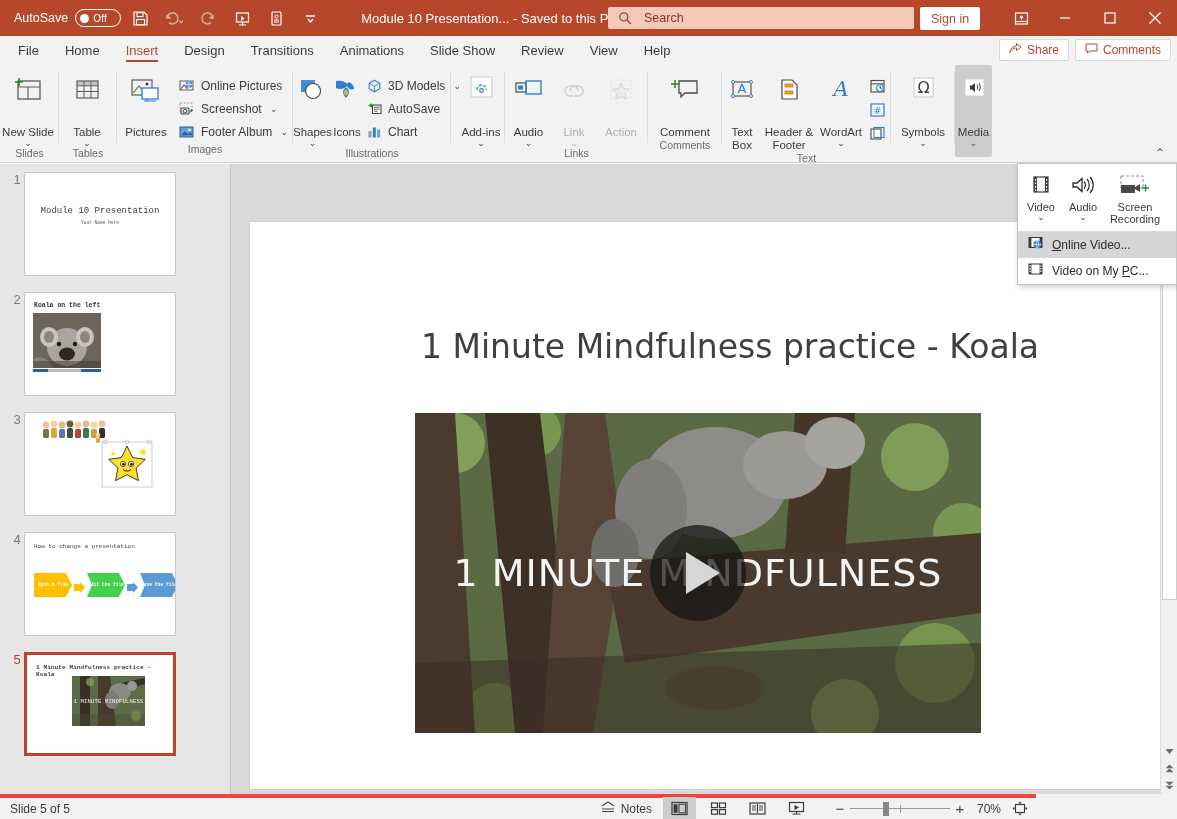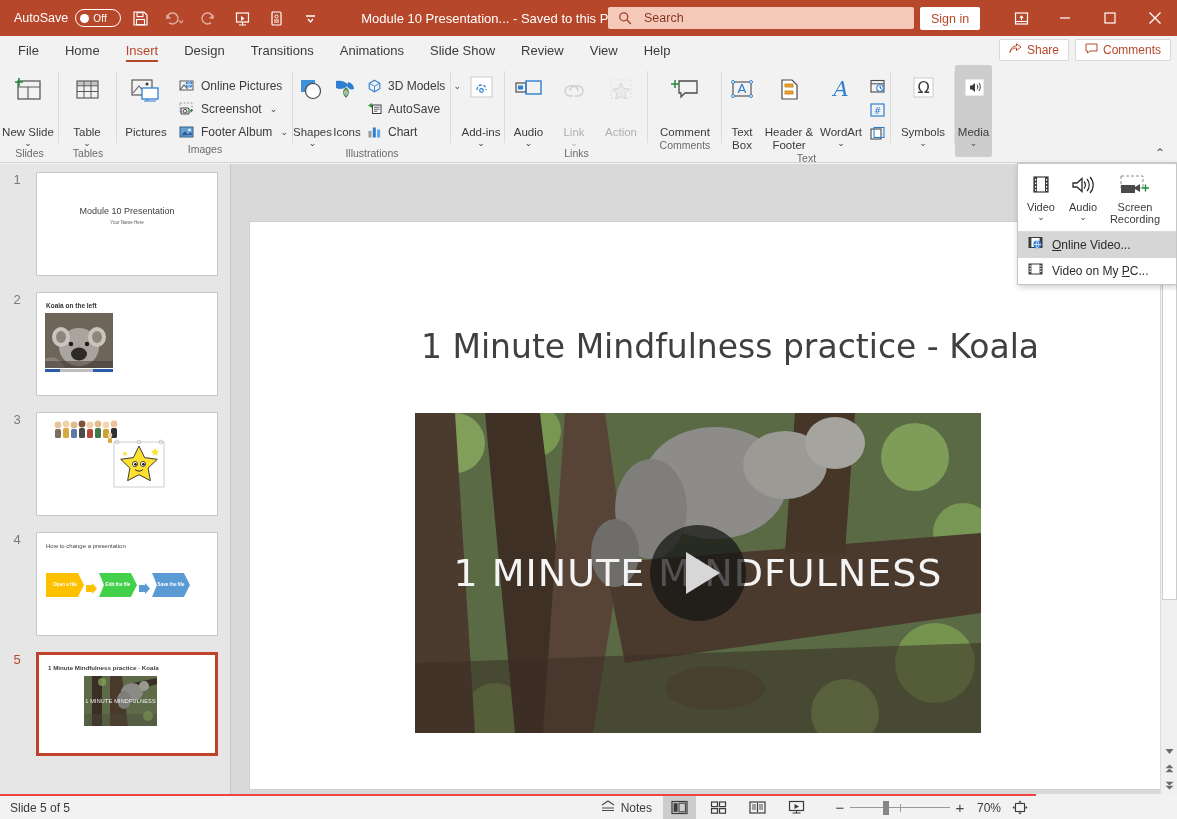--- a/index.html
+++ b/index.html
@@ -127,22 +127,22 @@
     position: absolute; top: 164px; left: 0; width: 231px; bottom: 25px;
     background: #e6e6e6; overflow: hidden;
   }
   .thumbrow { position: absolute; left: 0; width: 231px; }
   .thumbnum {
     position: absolute; left: 8px; top: 0; width: 18px; text-align: center;
     font-size: 13px; color: #7a7a7a;
   }
   .thumbrow.sel .thumbnum { color: #b7472a; }
   .thumb {
-    position: absolute; left: 36px; top: 0; width: 182px; height: 104px;
-    background: #ffffff; border: 1px solid #c8c8c8; overflow: hidden;
+    position: absolute; left: 24px; top: 0; width: 152px; height: 104px;
+    background: #ffffff; border: 1px solid #c8c8c8; overflow: hidden; font-family: Liberation Mono, monospace;
   }
   .thumbrow.sel .thumb { border: 3px solid #c0422a; }
   .thumbpane-divider {
     position: absolute; left: 230px; top: 164px; bottom: 25px; width: 1px; background: #c6c6c6;
   }
 
   
   .t1-title { position:absolute; left:0; right:0; top:33px; text-align:center; font-size:9px; color:#404040; }
   .t1-sub { position:absolute; left:0; right:0; top:47px; text-align:center; font-size:4.5px; color:#595959; }
   
@@ -217,21 +217,21 @@
   }
   .vs-thumb {
     position: absolute; top: 0; left: 1px; width: 15px; height: 436px;
     background: #ffffff; border: 1px solid #cdcdcd;
   }
   .vs-bottom { position: absolute; bottom: 0; left: 0; width: 17px; }
 
   
   .statusbar {
     position: absolute; left: 0; bottom: 0; width: 1036px; height: 25px;
-    background: #f2f2f2; border-top: 2px solid #ef4444; display: flex; align-items: center;
+    background: #f2f2f2; border-top: 4px solid #ef4444; display: flex; align-items: center;
   }
   .status-left { font-size: 12px; color: #3b3b3b; margin-left: 10px; }
   .status-right { position: absolute; right: 4px; display: flex; align-items: center; }
   .notes-btn { display: flex; align-items: center; gap: 6px; font-size: 12px; color: #3b3b3b;
     padding: 0 8px; height: 23px; cursor: pointer; }
   .viewbtn {
     width: 33px; height: 23px; display: flex; align-items: center; justify-content: center;
     cursor: pointer; margin: 0 3px;
   }
   .viewbtn.active { background: #cdcdcd; }

